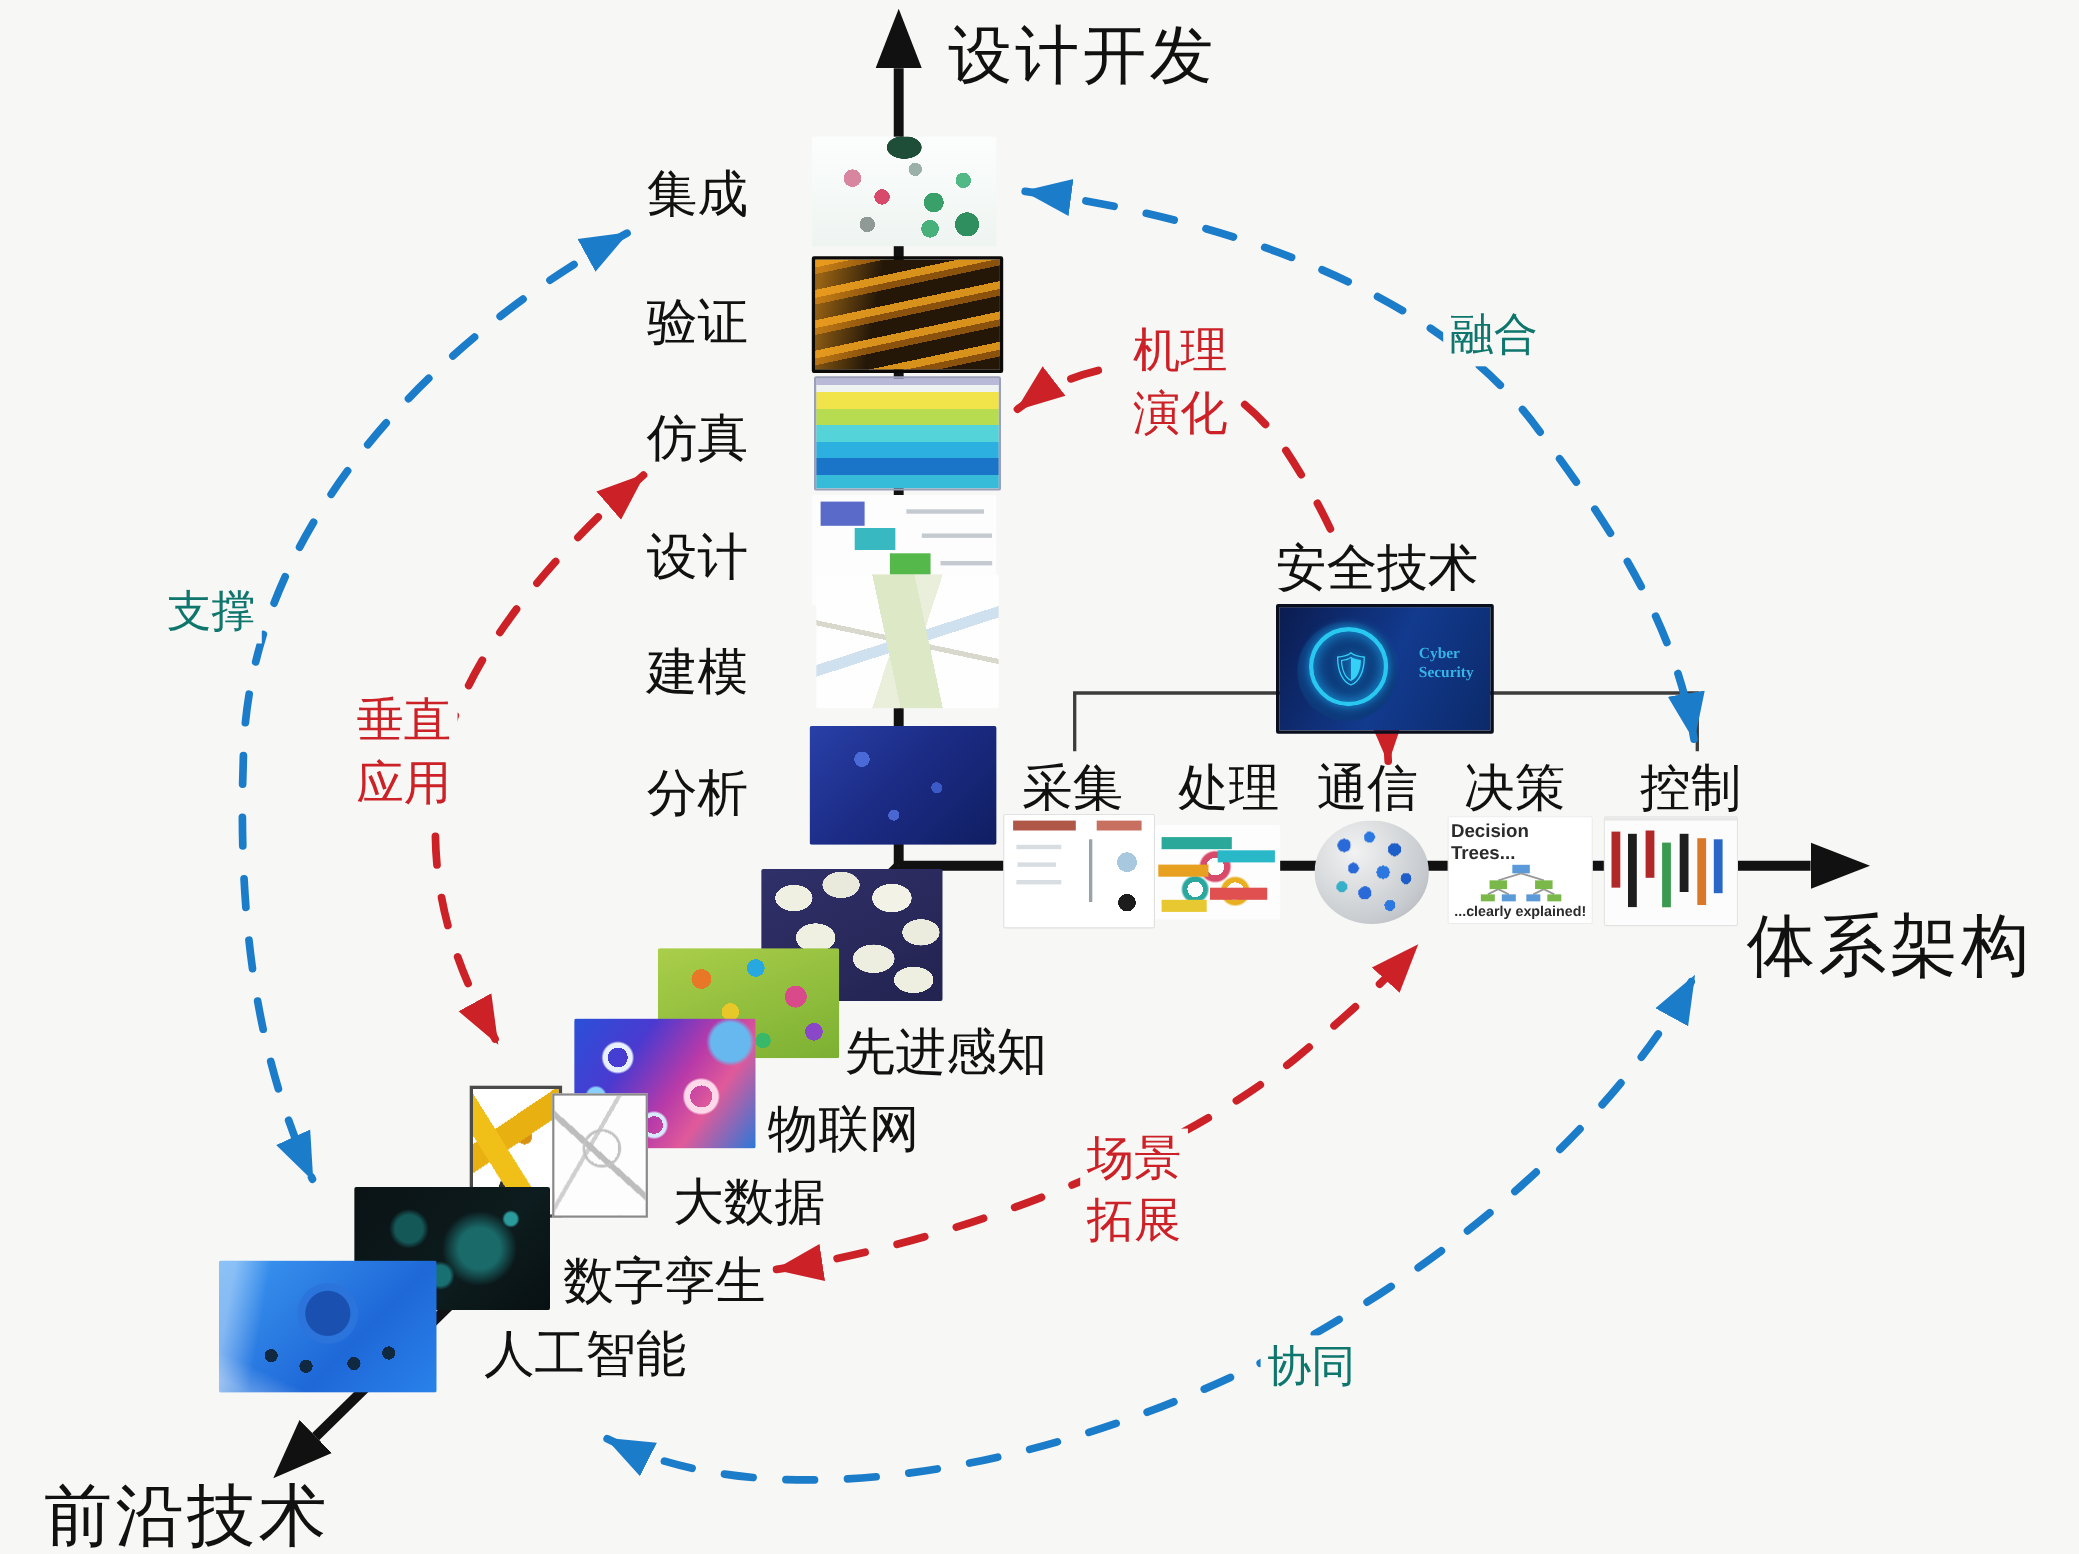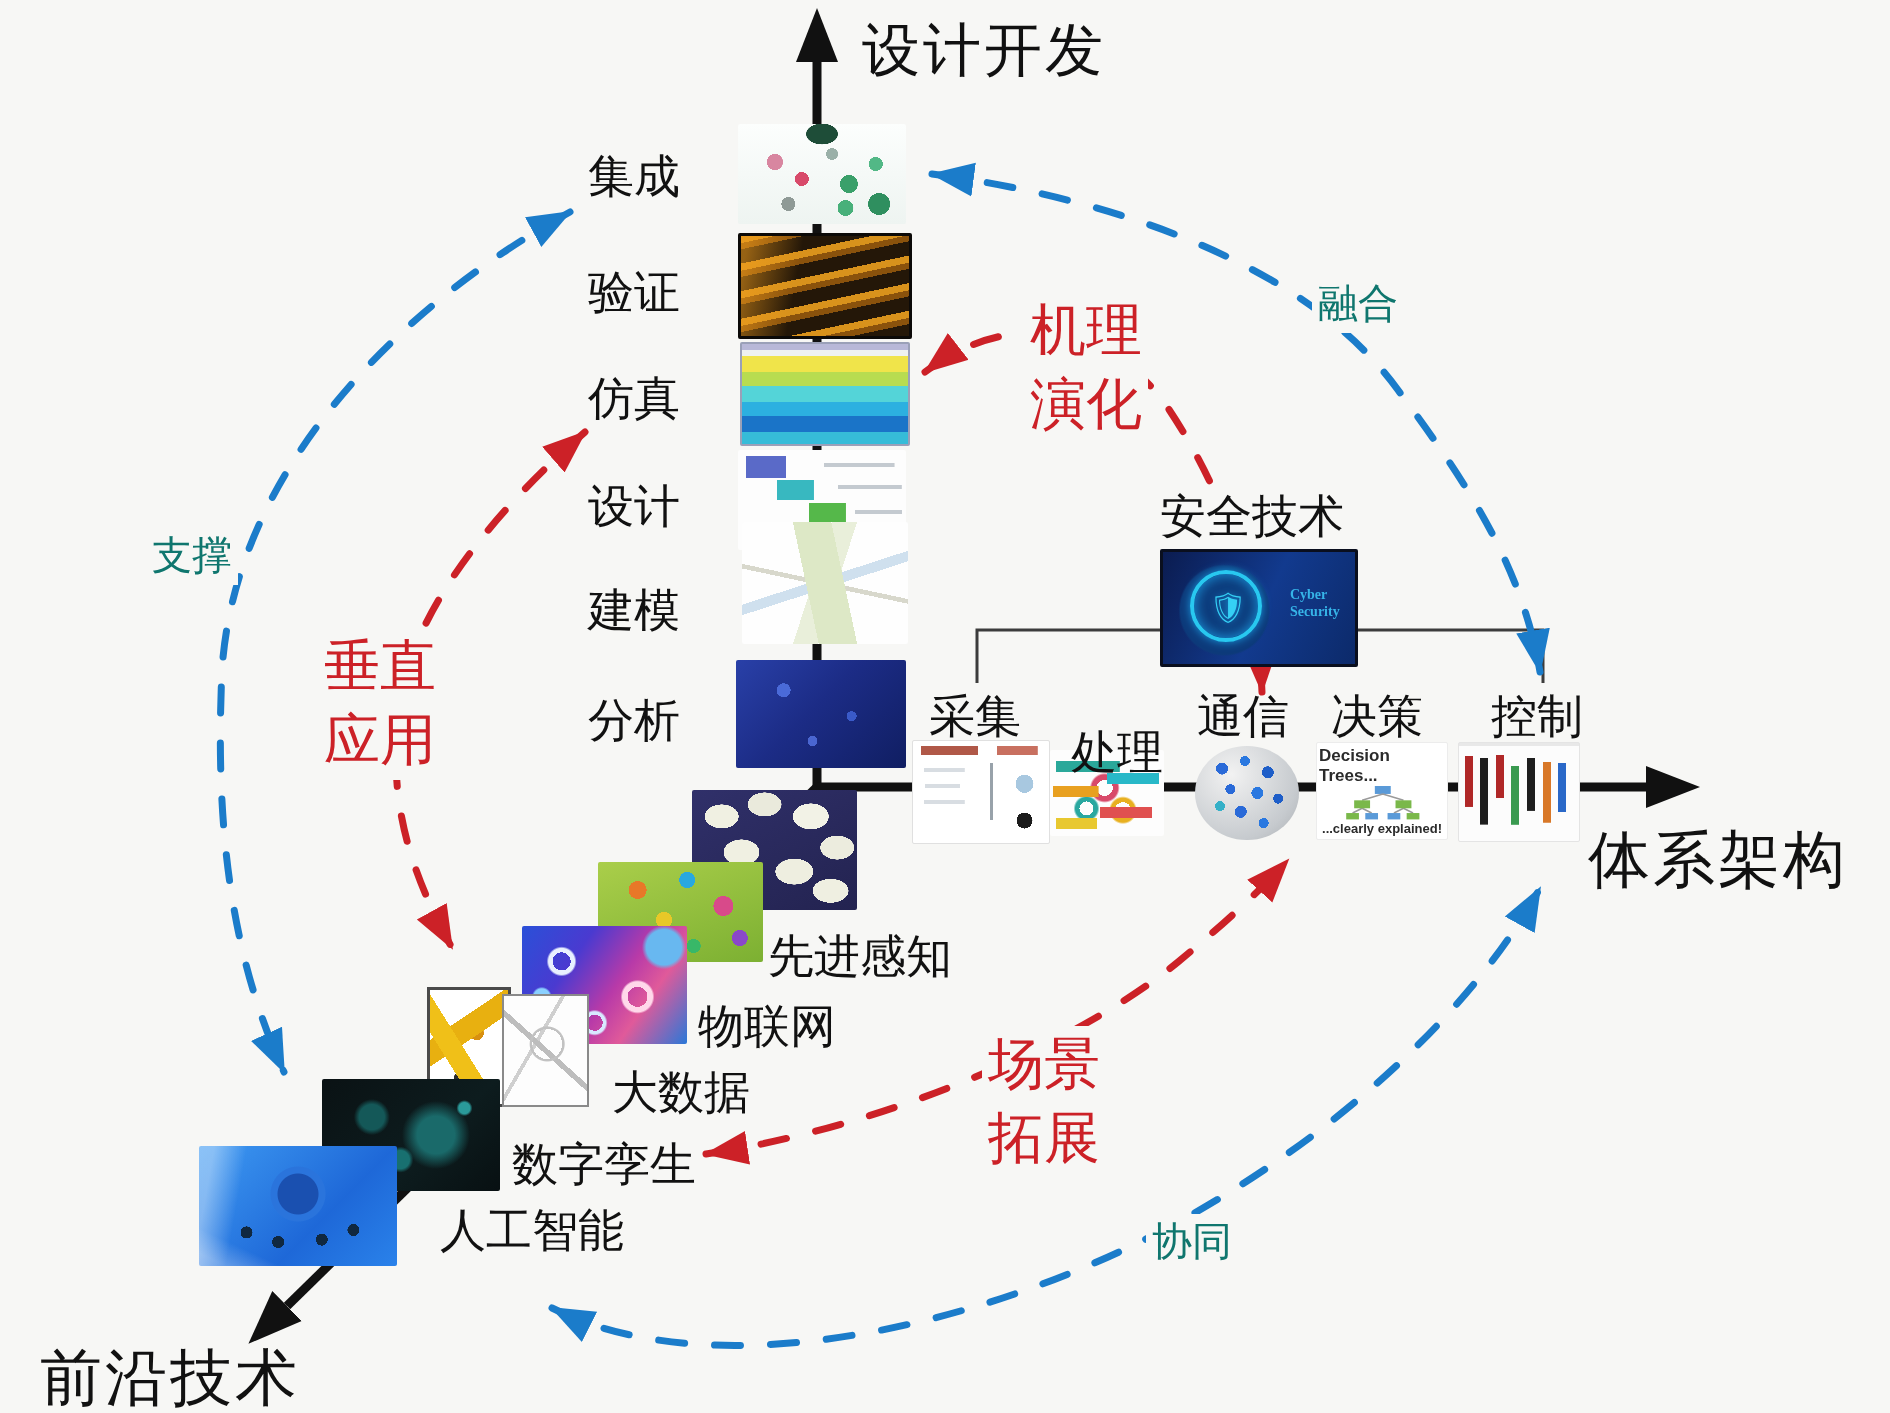--- a/index.html
+++ b/index.html
@@ -20,21 +20,21 @@
   .arc{fill:none;stroke-width:7;stroke-linecap:round;stroke-dasharray:26 30;}
   .arc-blue{stroke:var(--blue);}
   .arc-red{stroke:var(--red);}
 
   .axis-title{position:absolute;z-index:4;font-size:58px;letter-spacing:3px;white-space:nowrap;}
   .vlabel{position:absolute;z-index:3;width:130px;font-size:46px;text-align:left;white-space:nowrap;}
   .hlabel{position:absolute;z-index:3;width:110px;font-size:46px;text-align:center;white-space:nowrap;}
   .dlabel{position:absolute;z-index:3;font-size:46px;white-space:nowrap;}
   .rel{position:absolute;z-index:3;background:var(--bg);padding:2px 6px;line-height:1.32;white-space:nowrap;}
   .rel-blue{color:#0f766e;font-size:40px;}
-  .rel-red{color:var(--red);font-size:56px;text-align:center;}
+  .rel-red{color:var(--red);font-size:43px;text-align:center;font-family:Liberation Mono, monospace;}
   .sec-label{position:absolute;z-index:3;background:var(--bg);font-size:46px;white-space:nowrap;padding:0 4px;}
 
   .thumb{position:absolute;z-index:2;border-radius:2px;}
   .t-integration{background:
     radial-gradient(ellipse 26px 17px at 50% 10%,#1e4d38 0 60%,transparent 62%),
     radial-gradient(circle 8px at 22% 38%,#d886a0 0 99%,transparent 100%),
     radial-gradient(circle 7px at 38% 55%,#d84a6a 0 99%,transparent 100%),
     radial-gradient(circle 9px at 66% 60%,#3aa06a 0 99%,transparent 100%),
     radial-gradient(circle 7px at 82% 40%,#52b886 0 99%,transparent 100%),
     radial-gradient(circle 6px at 56% 30%,#9ab0a8 0 99%,transparent 100%),
@@ -222,21 +222,21 @@
   <div class="vlabel" style="left:588px;top:690px;">分析</div>
 
   <div class="thumb t-integration" style="left:738px;top:124px;width:168px;height:100px;"></div>
   <div class="thumb t-verification" style="left:738px;top:233px;width:168px;height:100px;"></div>
   <div class="thumb t-simulation" style="left:740px;top:342px;width:166px;height:100px;"></div>
   <div class="thumb t-design" style="left:738px;top:450px;width:168px;height:100px;"></div>
   <div class="thumb t-modeling" style="left:742px;top:522px;width:166px;height:122px;"></div>
   <div class="thumb t-analysis" style="left:736px;top:660px;width:170px;height:108px;"></div>
 
   <div class="hlabel" style="left:920px;top:686px;">采集</div>
-  <div class="hlabel" style="left:1062px;top:686px;margin-top:36px;">处理</div>
+  <div class="hlabel" style="left:1062px;top:686px;">处理</div>
   <div class="hlabel" style="left:1188px;top:686px;">通信</div>
   <div class="hlabel" style="left:1322px;top:686px;">决策</div>
   <div class="hlabel" style="left:1482px;top:686px;">控制</div>
 
   <div class="thumb t-collection" style="left:912px;top:740px;width:136px;height:102px;"></div>
   <div class="thumb t-processing" style="left:1050px;top:750px;width:114px;height:86px;"></div>
   <div class="thumb t-communication" style="left:1188px;top:744px;width:118px;height:98px;">
     <div class="globe"></div>
   </div>
   <div class="thumb t-decision" style="left:1316px;top:742px;width:132px;height:98px;">

